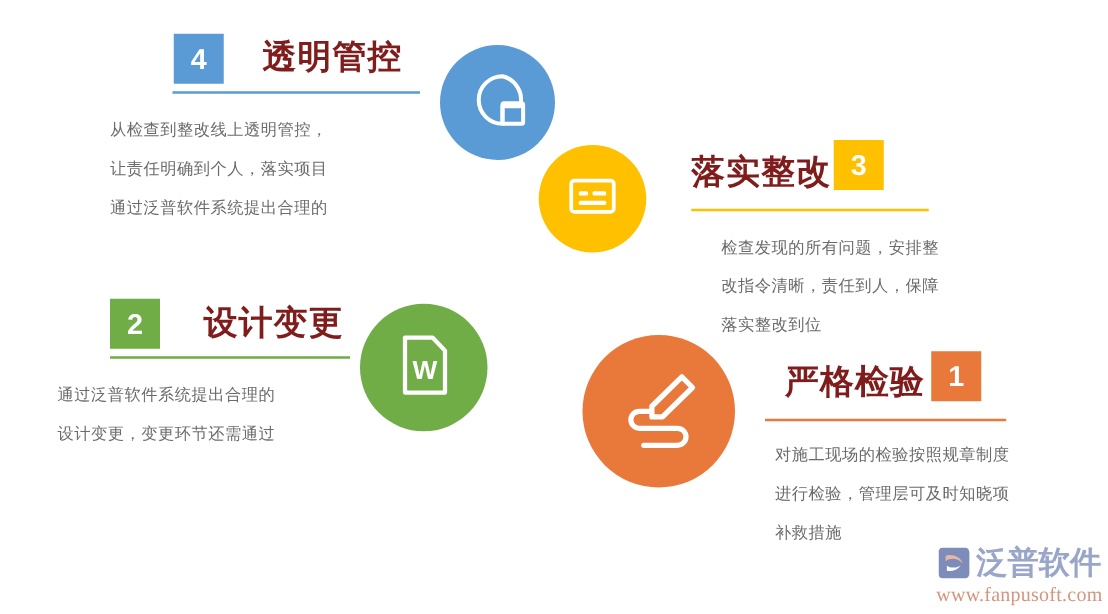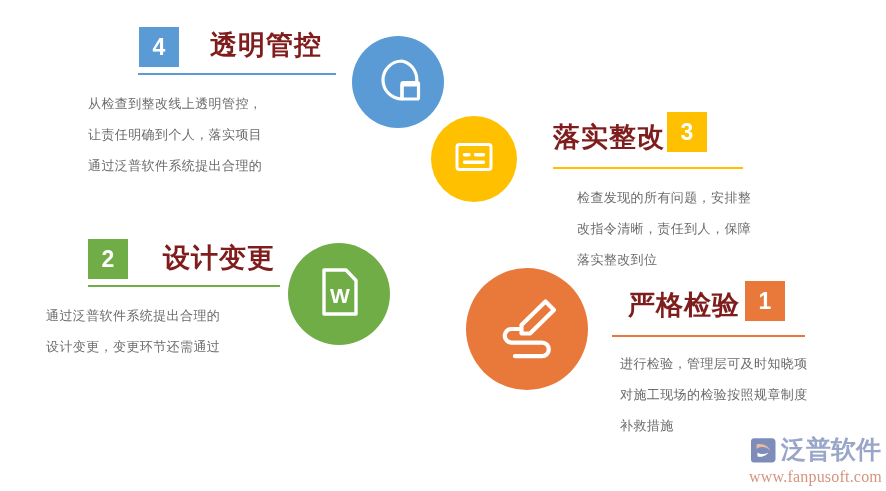--- a/index.html
+++ b/index.html
@@ -197,22 +197,22 @@
       </span>
     </div>
 
     <div class="title" style="left:628px; top:292px;text-align:right;">严格检验</div>
 
     <div class="badge" style="left:745px; top:281px; background:#E8793A;">1</div>
 
     <div class="divider" style="left:612px; top:335px; width:193px; background:#E8793A;"></div>
 
     <div class="body-text" style="left:620px; top:348px;">
+      <div>对施工现场的检验按照规章制度</div>
       <div>进行检验，管理层可及时知晓项</div>
-      <div>对施工现场的检验按照规章制度</div>
       <div>补救措施</div>
     </div>
   </div>
 
   <div id="watermark">
     <div id="wm-row">
       <span>
         <svg width="30" height="28" viewBox="0 0 30 28">
           <path d="M3 4 C3 2.3 4.3 1.2 6 1.2 L24 1.2 C26 1.2 27.5 2.8 27.5 4.7
                    L27.5 22 C27.5 24 26 25.6 24 25.6 L6 25.6 C4 25.6 3 24.2 3 22.5 Z" fill="#7e8cba"></path>

